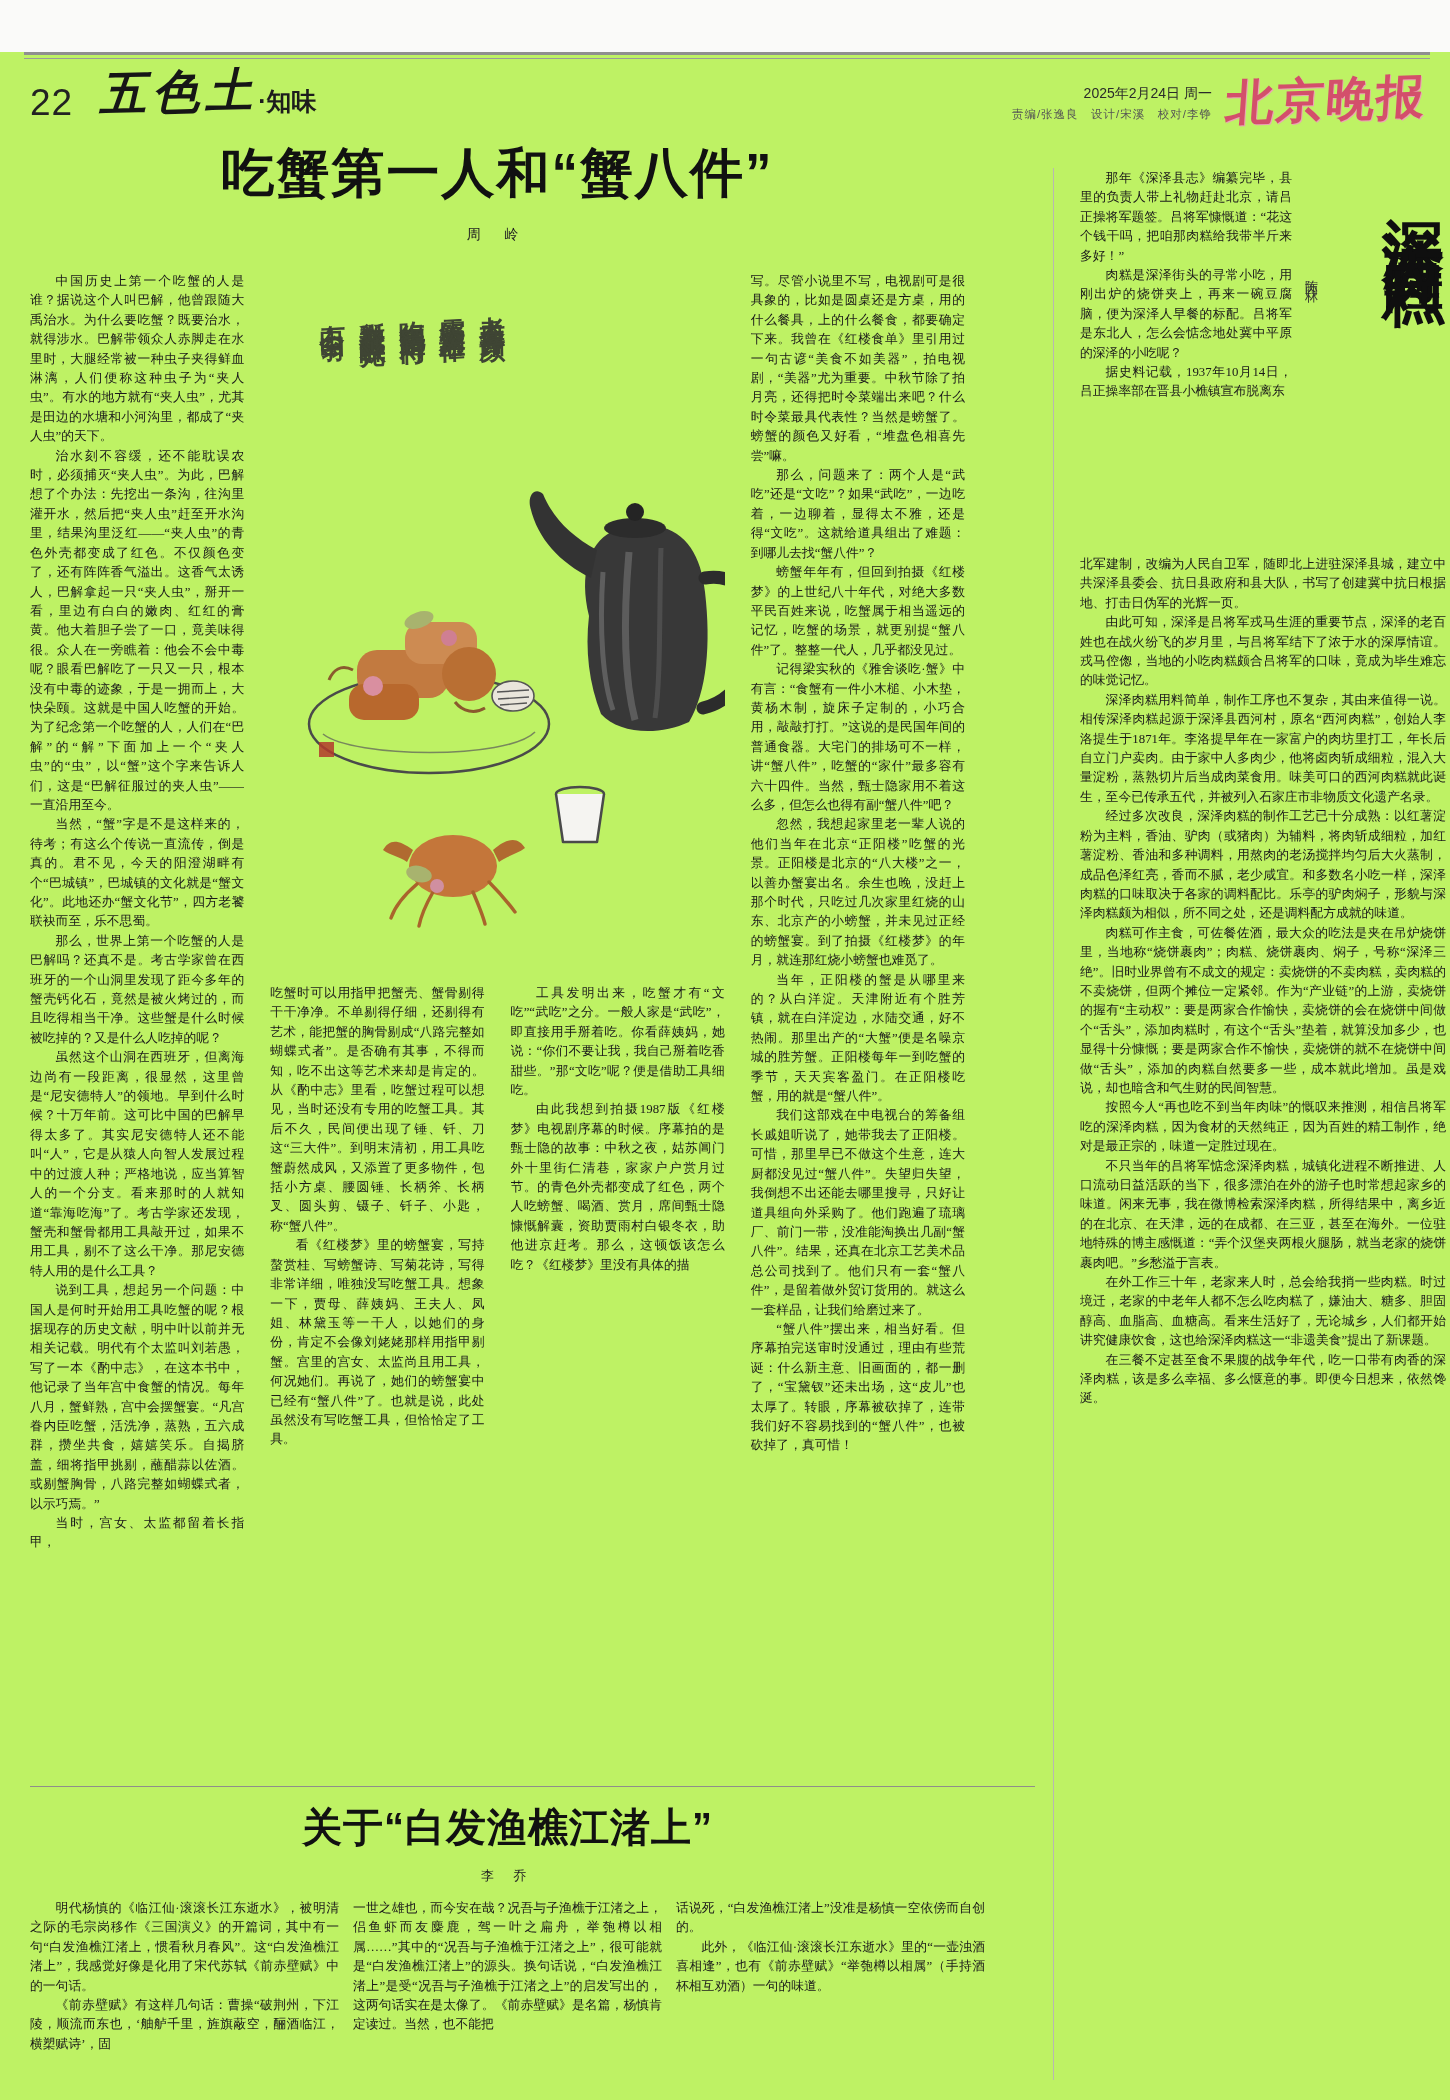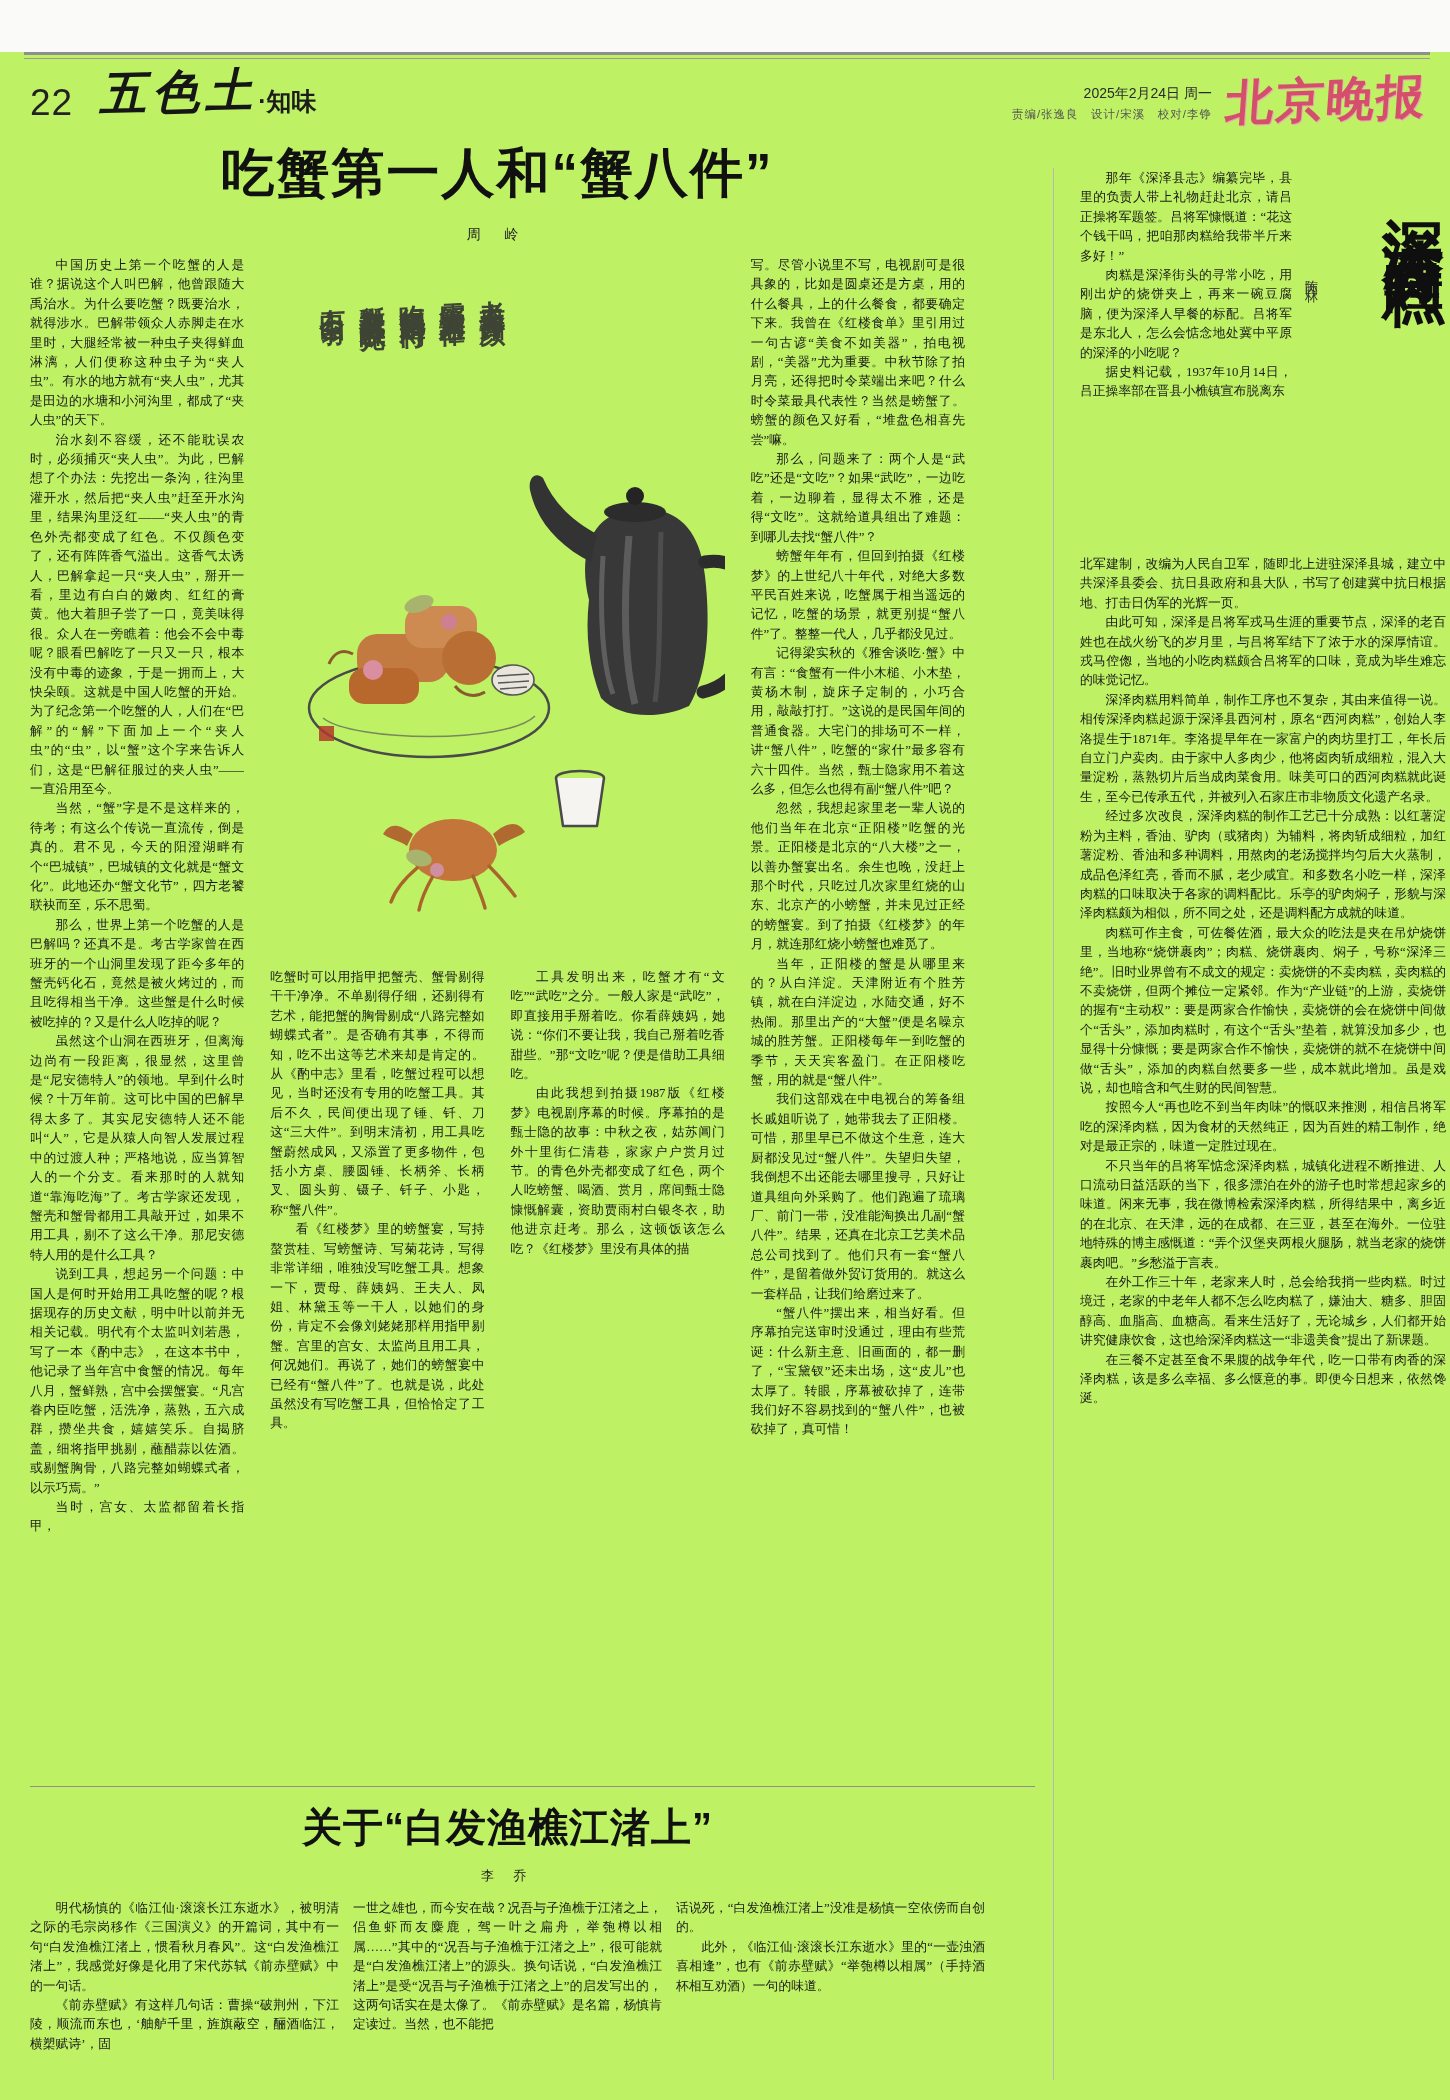--- a/index.html
+++ b/index.html
@@ -24,21 +24,21 @@
   .date-line { font-size:14px; color:#2a2a2a; font-family:"Liberation Sans", sans-serif; }
   .credits-line { font-size:11.5px; color:#555; margin-top:4px; font-family:"Liberation Sans", sans-serif; letter-spacing:1px; }
   .masthead { font-size:48px; font-weight:900; color:#d34f6b; margin-left:14px; line-height:1;
     transform:skewX(-6deg) rotate(-2deg); letter-spacing:2px;
     text-shadow:1px 1px 0 #eba4b4; }
   
   .main-article { position:absolute; left:30px; top:138px; width:935px; }
   .main-title { text-align:center; font-family:"Liberation Sans", sans-serif;
     font-size:53px; font-weight:900; letter-spacing:2px; color:#111; }
   .byline { text-align:center; font-size:14px; letter-spacing:10px; margin-top:16px; color:#222; }
-  .main-cols { position:relative; margin-top:12px; display:flex; gap:26px; height:1525px; overflow:hidden; }
+  .main-cols { position:relative; margin-top:28px; display:flex; gap:26px; height:1525px; overflow:hidden; }
   .mcol { flex:1 1 0; overflow:hidden; }
   .pad-illu { padding-top:712px; }
   .para { font-size:12.8px; line-height:19.4px; text-align:justify; text-indent:2em; color:#191919; }
   .para.cont { text-indent:0; }
   
   .illustration { position:absolute; left:227px; top:0; width:468px; height:710px; }
   .illu-svg { position:absolute; left:0; top:0; }
   .calligraphy { position:absolute; left:58px; top:28px; height:450px;
     writing-mode:vertical-rl; white-space:pre-line;
     font-size:26px; line-height:40px; color:#2e2e2e; opacity:.88;

